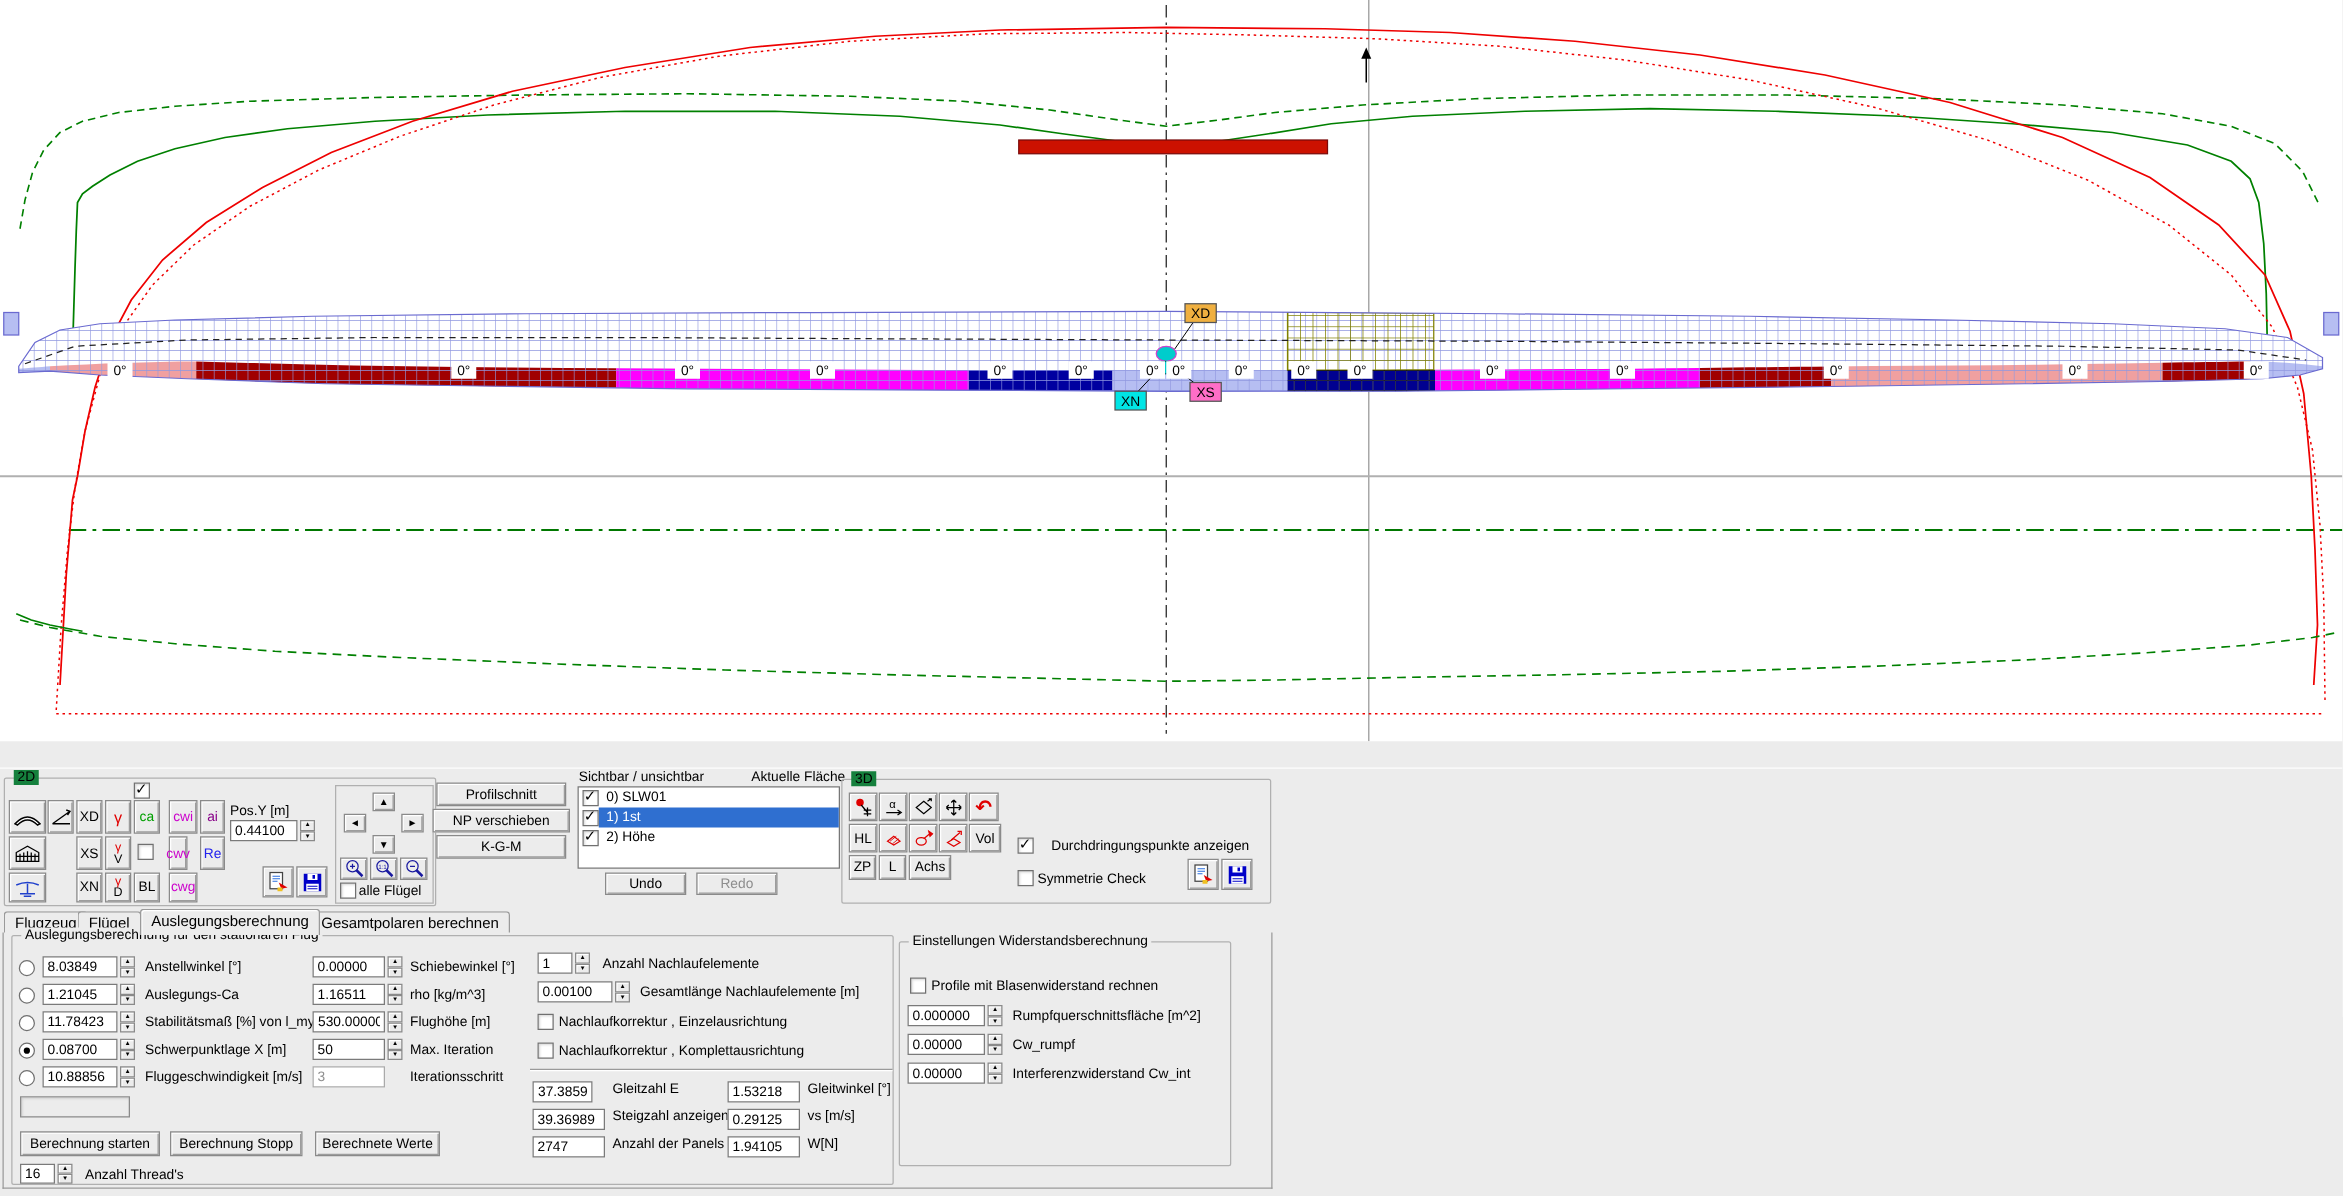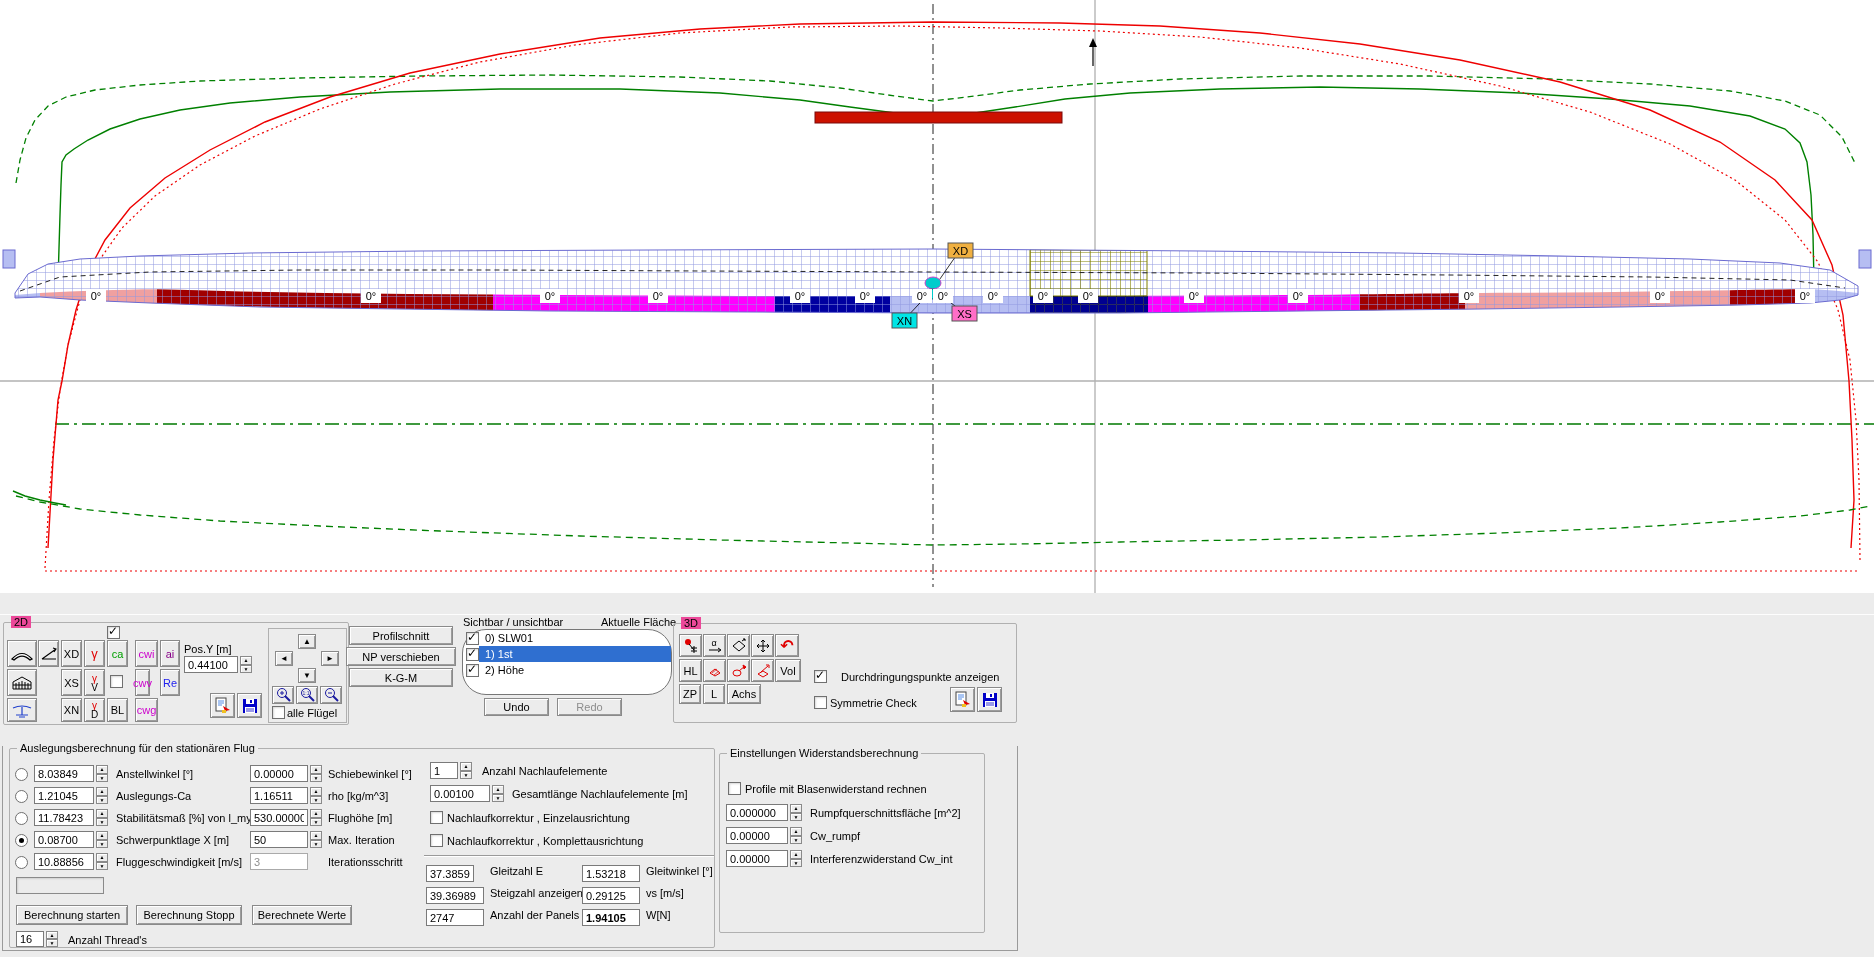--- a/index.html
+++ b/index.html
@@ -9,21 +9,21 @@
   #canvas-area{position:absolute;left:0;top:0;width:1874px;height:593px;background:#fff;}
   
   #statusbar{position:absolute;left:0;top:593px;width:1874px;height:19px;background:#fff;
              border-top:2px solid #9a9a9a;border-bottom:1px solid #c8c8c8;
              font-size:12px;line-height:19px;padding-left:6px;box-sizing:border-box;}
   #statusbar .tick{position:absolute;left:1px;top:1px;width:2px;height:16px;background:#000;}
   
   #toolpanel{position:absolute;left:0;top:614px;width:1874px;height:113px;background:#ececec;
              border-top:1px solid #fdfdfd;}
   .gb{position:absolute;border:1px solid #b0b0b0;border-radius:2px;}
-  .gb>.gl{position:absolute;top:-7px;left:7px;background:#ec4899;padding:0 3px;font-size:11px;}
+  .gb>.gl{position:absolute;top:-7px;left:7px;background:#15803d;padding:0 3px;font-size:11px;}
   .btn,.tb{position:absolute;background:#ececec;border:1px solid #8a8a8a;
        box-shadow:inset 1px 1px 0 #ffffff, inset -1px -1px 0 #9c9c9c;
        display:flex;align-items:center;justify-content:center;font-size:11px;cursor:default;
        box-sizing:border-box;}
   .btn.dis{color:#8d8d8d;}
   .tb{font-size:11px;}
   .tbox{position:absolute;border:1px solid #7a7a7a;background:#fff;font-family:inherit;
         font-size:11px;padding:1px 3px;box-sizing:border-box;height:17px;}
   .tbox.dis{color:#909090;}
   .spin{position:absolute;width:12px;height:17px;display:flex;flex-direction:column;}
@@ -297,21 +297,21 @@
       </div>
     <div class="btn" style="left:346px;top:32px;width:110px;height:19px;">
         <span>NP verschieben</span>
       </div>
     <div class="btn" style="left:349px;top:53px;width:104px;height:19px;">
         <span>K-G-M</span>
       </div>
 
     <span class="lbl" style="left:463px;top:1px;">Sichtbar / unsichtbar</span>
     <span class="lbl" style="left:601px;top:1px;">Aktuelle Fläche</span>
-    <div id="facelist" style="left:462px;top:14px;width:208px;height:64px;border-radius:24px;">
+    <div id="facelist" style="left:462px;top:14px;width:208px;height:64px;">
       <div class="li">
         <span class="cb checked"></span>
         <span class="lt">0) SLW01</span>
       </div>
       <div class="li">
         <span class="cb checked"></span>
         <span class="lt sel">1) 1st</span>
       </div>
       <div class="li">
         <span class="cb checked"></span>
@@ -407,20 +407,26 @@
             <rect x="2" y="2" width="14" height="14" fill="#0000c8"></rect>
             <rect x="5" y="2" width="8" height="5" fill="#fff"></rect>
             <rect x="9" y="3" width="2" height="3" fill="#0000c8"></rect>
             <rect x="4" y="10" width="10" height="6" fill="#fff"></rect>
             <path d="M5 12 H13 M5 14 H13" stroke="#0000c8" stroke-width="0.8"></path>
           </svg>
       </div>
     </div>
   </div>
 
+  <div id="tabsbar">
+    <span class="tab" style="left:3px;">Flugzeug</span>
+    <span class="tab" style="left:62px;">Flügel</span>
+    <span class="tab active" style="left:112px;">Auslegungsberechnung</span>
+    <span class="tab" style="left:248px;">Gesamtpolaren berechnen</span>
+  </div>
 
   <div id="tabpage">
 
     <div class="gb2" style="left:6px;top:2px;width:704px;height:198px;">
       <span class="gl">Auslegungsberechnung für den stationären Flug</span>
 
       <span class="rb" style="position:absolute;left:5px;top:19px;"></span>
       <input class="tbox" style="left: 24px; top: 16px; width: 60px;" value="8.03849">
       <span class="spin" style="left:86px;top:16px;">
           <span>▲</span>
@@ -535,21 +541,21 @@
       <input class="tbox" style="left: 572px; top: 116px; width: 58px;" value="1.53218">
       <span class="lbl" style="left:636px;top:116px;">Gleitwinkel [°]</span>
 
       <input class="tbox" style="left: 416px; top: 138px; width: 58px;" value="39.36989">
       <span class="lbl" style="left:480px;top:138px;">Steigzahl anzeigen</span>
       <input class="tbox" style="left: 572px; top: 138px; width: 58px;" value="0.29125">
       <span class="lbl" style="left:636px;top:138px;">vs [m/s]</span>
 
       <input class="tbox" style="left: 416px; top: 160px; width: 58px;" value="2747">
       <span class="lbl" style="left:480px;top:160px;">Anzahl der Panels</span>
-      <input class="tbox" style="left: 572px; top: 160px; width: 58px; font-weight: bold;" value="1.94105">
+      <input class="tbox" style="left: 572px; top: 160px; width: 58px;" value="1.94105">
       <span class="lbl" style="left:636px;top:160px;">W[N]</span>
     </div>
 
     <div class="gb2" style="left:716px;top:7px;width:264px;height:178px;">
       <span class="gl">Einstellungen Widerstandsberechnung</span>
       <span class="cb" style="position:absolute;left:8px;top:28px;"></span>
       <span class="lbl" style="left:25px;top:29px;">Profile mit Blasenwiderstand rechnen</span>
 
       <input class="tbox" style="left: 6px; top: 50px; width: 62px;" value="0.000000">
       <span class="spin" style="left:70px;top:50px;">

